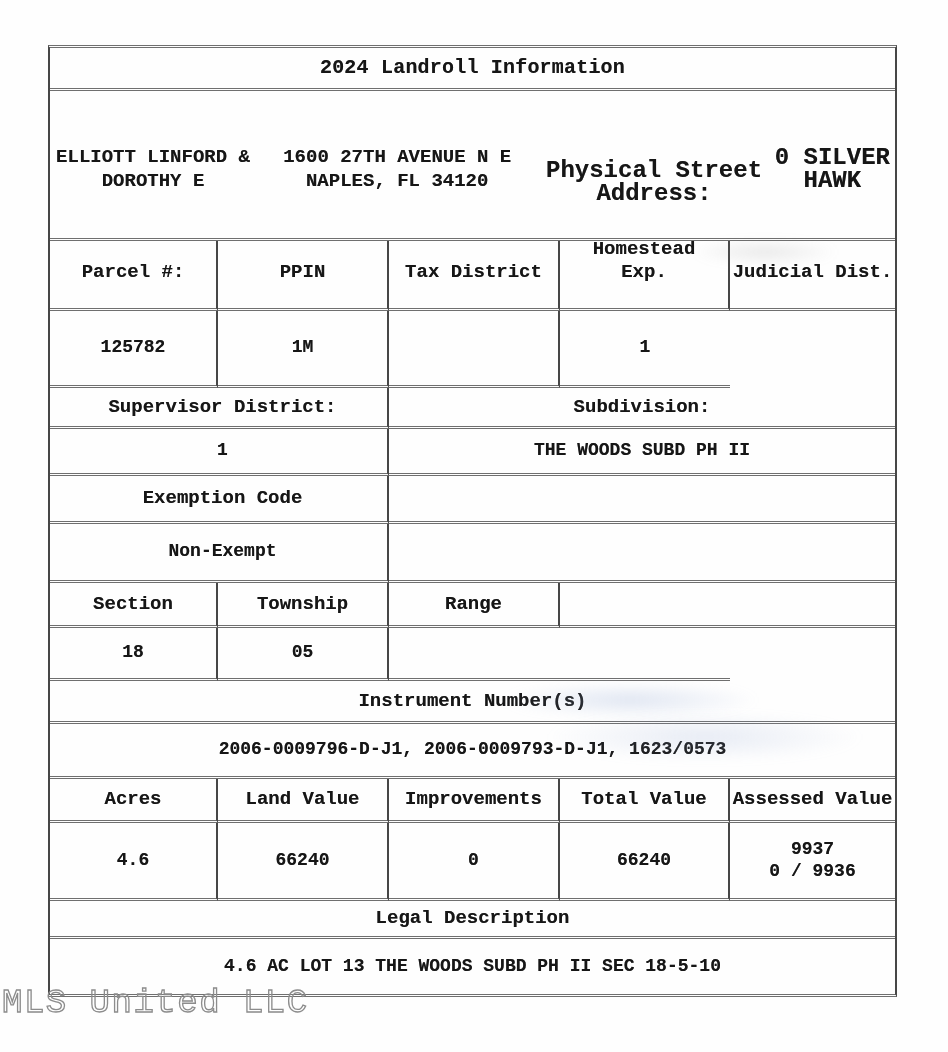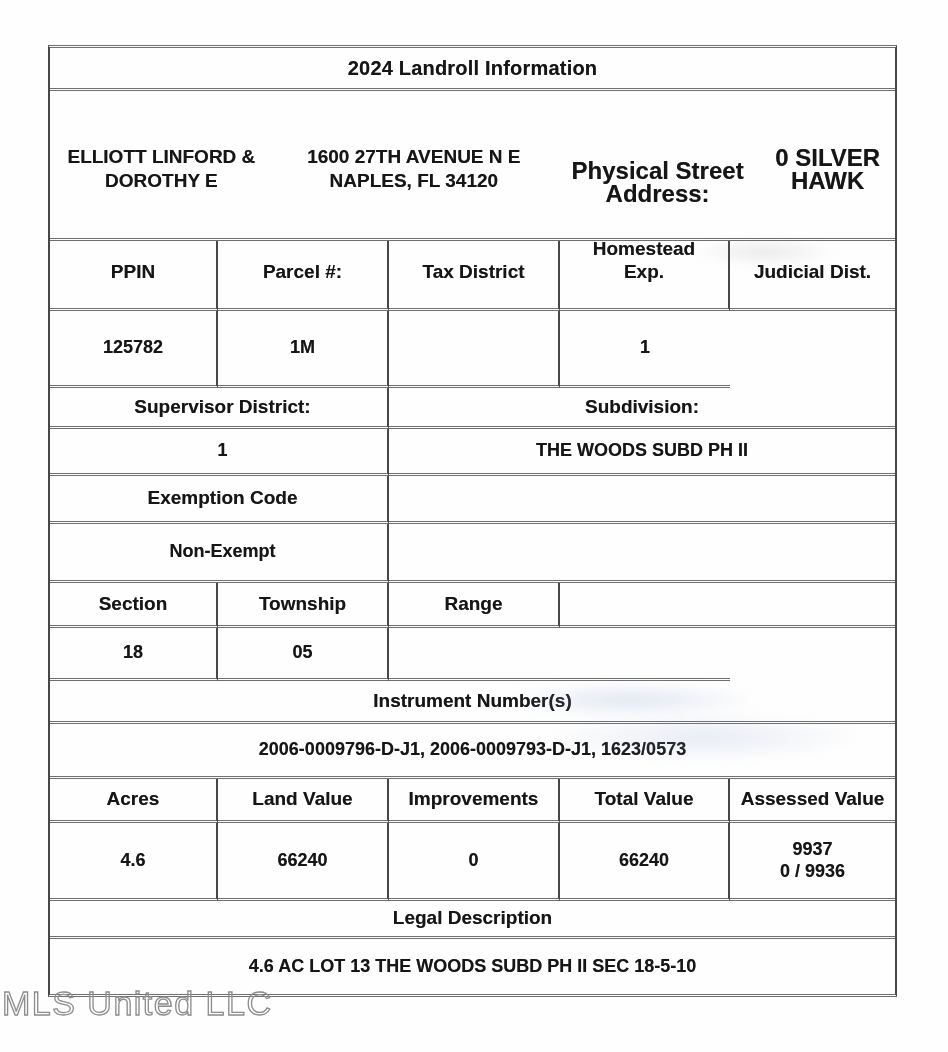--- a/index.html
+++ b/index.html
@@ -6,21 +6,21 @@
     margin: 0;
     padding: 0;
     background: #ffffff;
   }
   .page {
     position: relative;
     width: 948px;
     height: 1052px;
     background: #fefefe;
     overflow: hidden;
-    font-family: Liberation Sans, sans-serif;
+    font-family: Liberation Mono, monospace;
   }
 
   
   .landroll {
     position: absolute;
     left: 48px;
     top: 45px;
     width: 845px;
     display: grid;
     grid-template-columns: 168px 171px 171px 170px 165px;
@@ -101,22 +101,22 @@
 
     <div class="cell c5 noR title-cell">2024 Landroll Information</div>
 
     <div class="cell c5 noR owner-cell">
       <div>ELLIOTT LINFORD &amp; DOROTHY E</div>
       <div>1600 27TH AVENUE N E  NAPLES, FL 34120</div>
       <div class="phys-label">Physical Street Address:</div>
       <div class="phys-value">0 SILVER HAWK</div>
     </div>
 
+    <div class="cell head bottomAlign">Parcel #:</div>
     <div class="cell head bottomAlign">PPIN</div>
-    <div class="cell head bottomAlign">Parcel #:</div>
     <div class="cell head bottomAlign">Tax District</div>
     <div class="cell head bottomAlign">Homestead
 Exp.</div>
     <div class="cell head bottomAlign noR">Judicial Dist.</div>
 
     <div class="cell">125782</div>
     <div class="cell">1M</div>
     <div class="cell"></div>
     <div class="cell noR">1</div>
 

